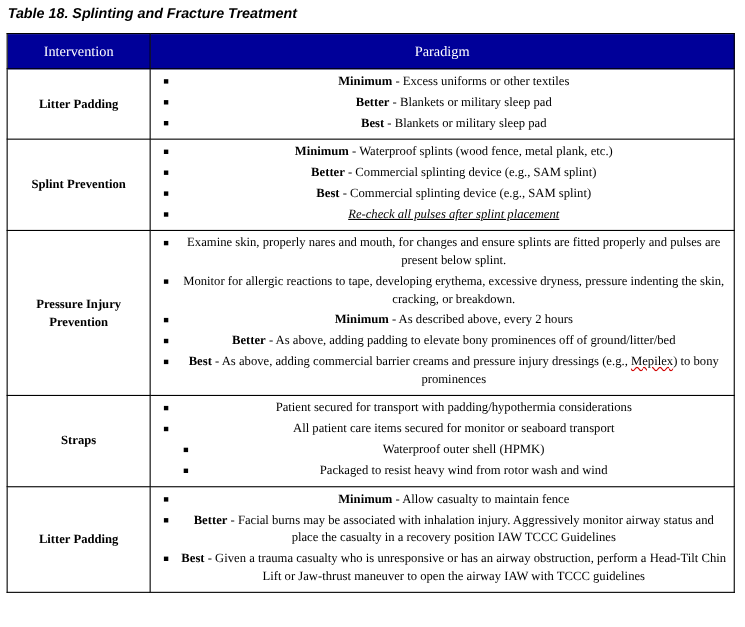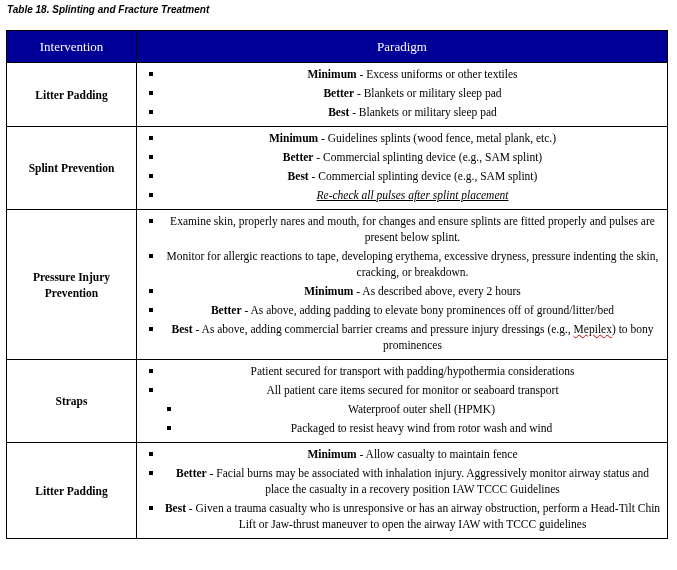--- a/index.html
+++ b/index.html
@@ -1,18 +1,18 @@
 <!DOCTYPE html>
 <html><head>
 <meta charset="utf-8">
 <style>
   html, body { margin: 0; padding: 0; background: #ffffff; }
   body { width: 677px; height: 570px; position: relative; overflow: hidden;
          font-family: "Liberation Sans", sans-serif; color: #000; }
-  .caption { position: absolute; left: 7px; top: 4px; font-size: 10px; font-weight: bold; font-style: italic; }
+  .caption { position: absolute; left: 7px; top: 4px; font-size: 13px; font-weight: bold; font-style: italic; }
   table { position: absolute; left: 6px; top: 30px; width: 662px; border-collapse: collapse; table-layout: fixed; font-family: Liberation Serif, serif; }
   td, th { border: 1px solid #000; }
   th { background: #000099; color: #fff; font-weight: normal; font-size: 13px; height: 31px; padding: 0; text-align: center; }
   th.c1 { width: 129px; }
   td.label { text-align: center; font-weight: bold; font-size: 11.5px; vertical-align: middle; padding: 12px 6px; line-height: 16px; }
   td.content { padding: 3px 6px 3px 10px; font-size: 11.5px; line-height: 16px; vertical-align: top; }
   ul { list-style: none; margin: 0; padding: 0; text-align: center; }
   li { position: relative; padding-left: 17px; margin: 0 0 3px 0; }
   li::before { content: ""; position: absolute; left: 2px; top: 6px; width: 4px; height: 4px; background: #000; }
   li.sub { margin-left: 18px; }
@@ -40,21 +40,21 @@
             <li><span class="lead">Minimum</span><span> - Excess uniforms or other textiles</span></li>
             <li><span class="lead">Better</span><span> - Blankets or military sleep pad</span></li>
             <li><span class="lead">Best</span><span> - Blankets or military sleep pad</span></li>
           </ul>
         </td>
       </tr>
       <tr>
         <td class="label">Splint Prevention</td>
         <td class="content">
           <ul>
-            <li><span class="lead">Minimum</span><span> - Guidelines splints (wood fence, metal plank, etc.)</span></li>
+            <li><span class="lead">Minimum</span><span> - Waterproof splints (wood fence, metal plank, etc.)</span></li>
             <li><span class="lead">Better</span><span> - Commercial splinting device (e.g., SAM splint)</span></li>
             <li><span class="lead">Best</span><span> - Commercial splinting device (e.g., SAM splint)</span></li>
             <li><span class="note">Re-check all pulses after splint placement</span></li>
           </ul>
         </td>
       </tr>
       <tr>
         <td class="label">Pressure Injury Prevention</td>
         <td class="content">
           <ul>

